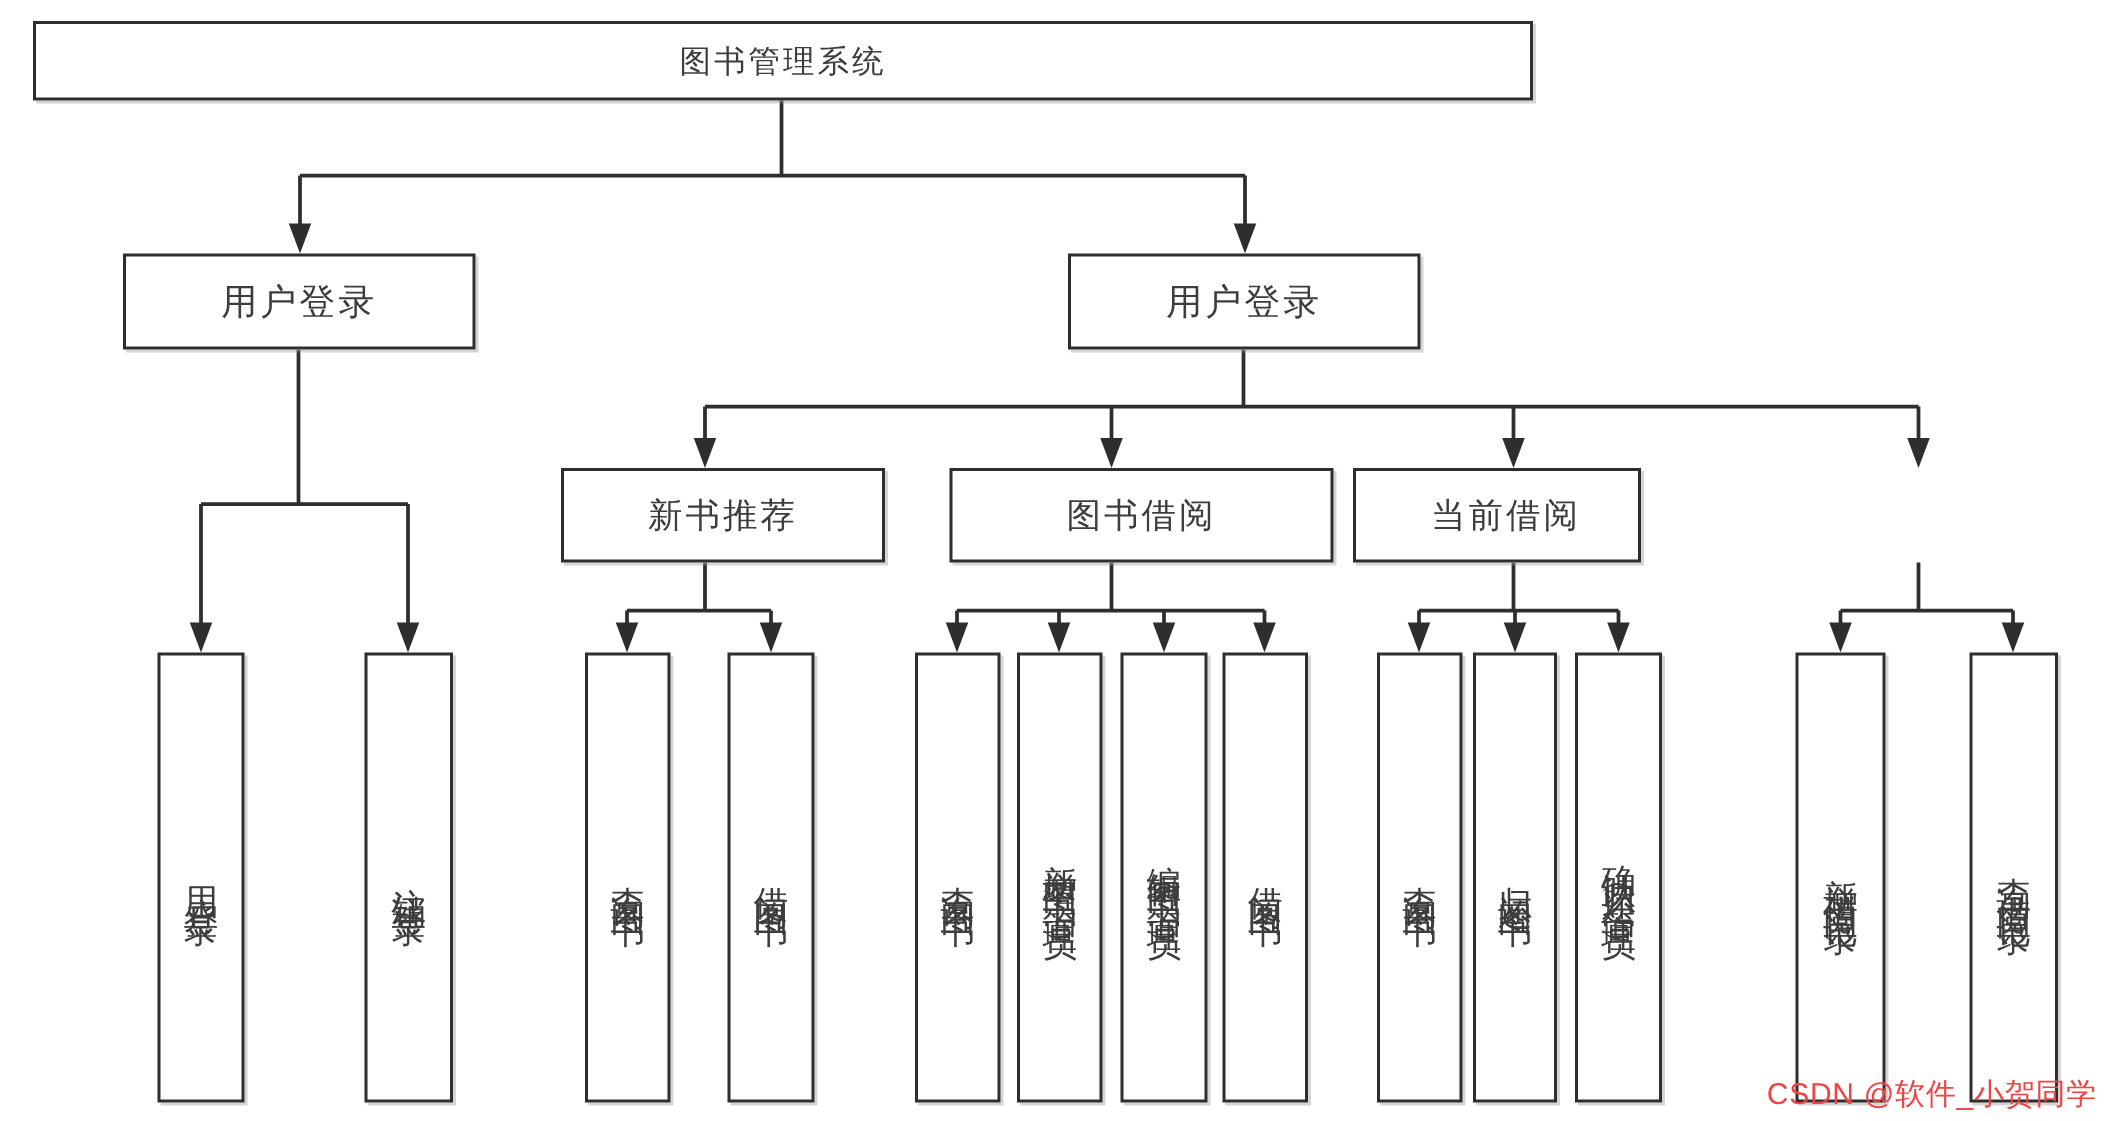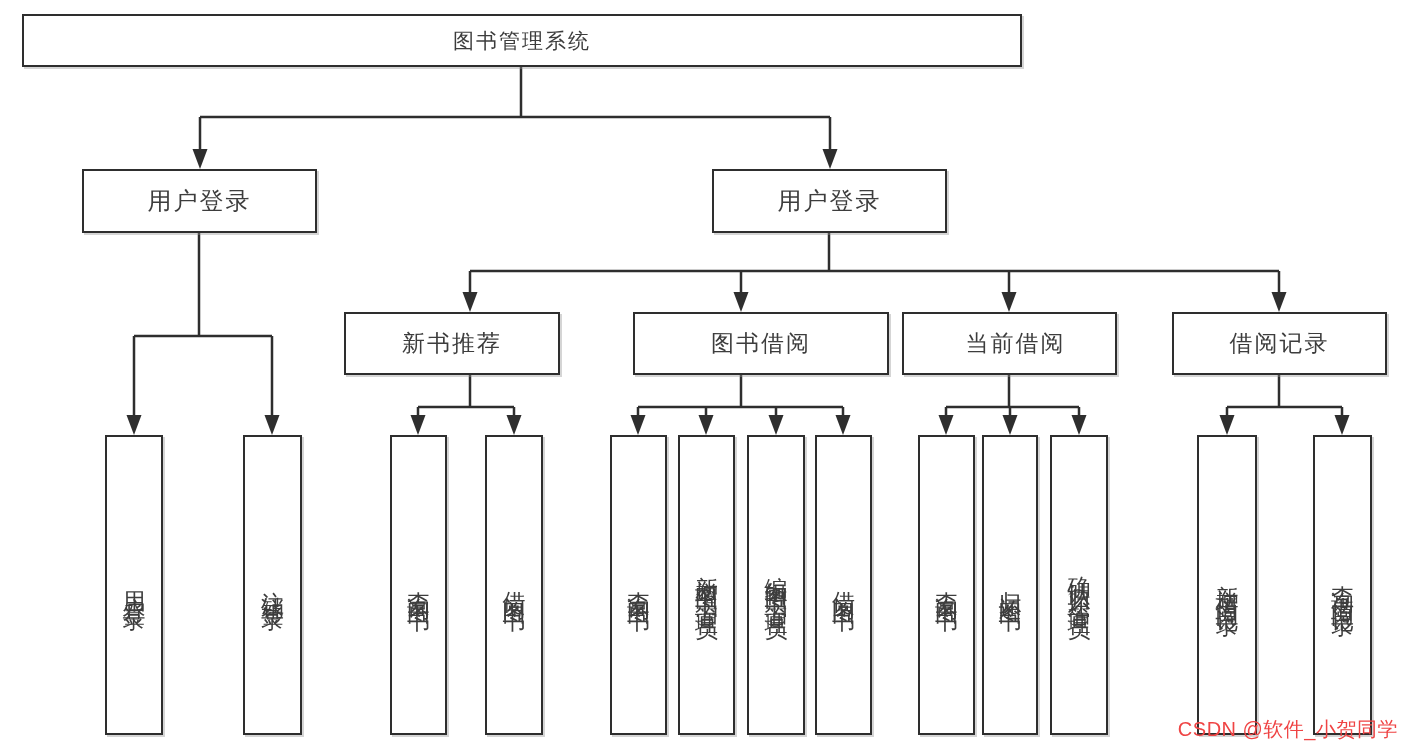--- a/index.html
+++ b/index.html
@@ -111,31 +111,28 @@
     <span>图书管理系统</span>
   </div>
 
   <div class="box lvl2" style="left:82px;">
     <span>用户登录</span>
   </div>
   <div class="box lvl2" style="left:712px;">
     <span>用户登录</span>
   </div>
 
-  <div class="box lvl3" style="left:344px; width:216px;">
+  <div class="box lvl3" style="left:374px; width:216px;">
     <span>新书推荐</span>
   </div>
   <div class="box lvl3" style="left:633px; width:256px;">
     <span>图书借阅</span>
   </div>
-  <div class="box lvl3" style="left:902px; width:215px;padding-left:12px;">
+  <div class="box lvl3" style="left:902px; width:192px;padding-left:12px;">
     <span>当前借阅</span>
-  </div>
-  <div class="box lvl3" style="left:1172px; width:215px;">
-    <span>借阅记录</span>
   </div>
 
   <div class="box leaf" style="left:105px; width:58px;">
     <span class="vtext">用户登录</span>
   </div>
   <div class="box leaf" style="left:243px; width:59px;">
     <span class="vtext">注销登录</span>
   </div>
 
   <div class="box leaf" style="left:390px; width:57px;">

